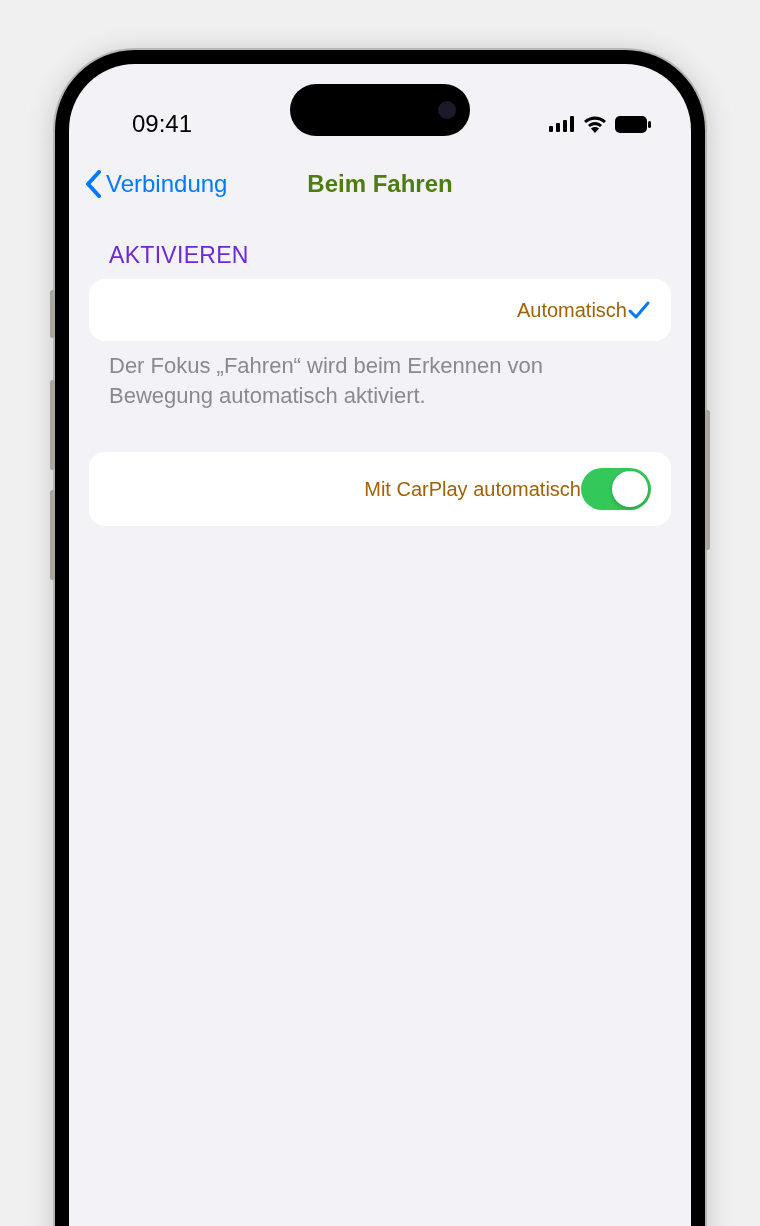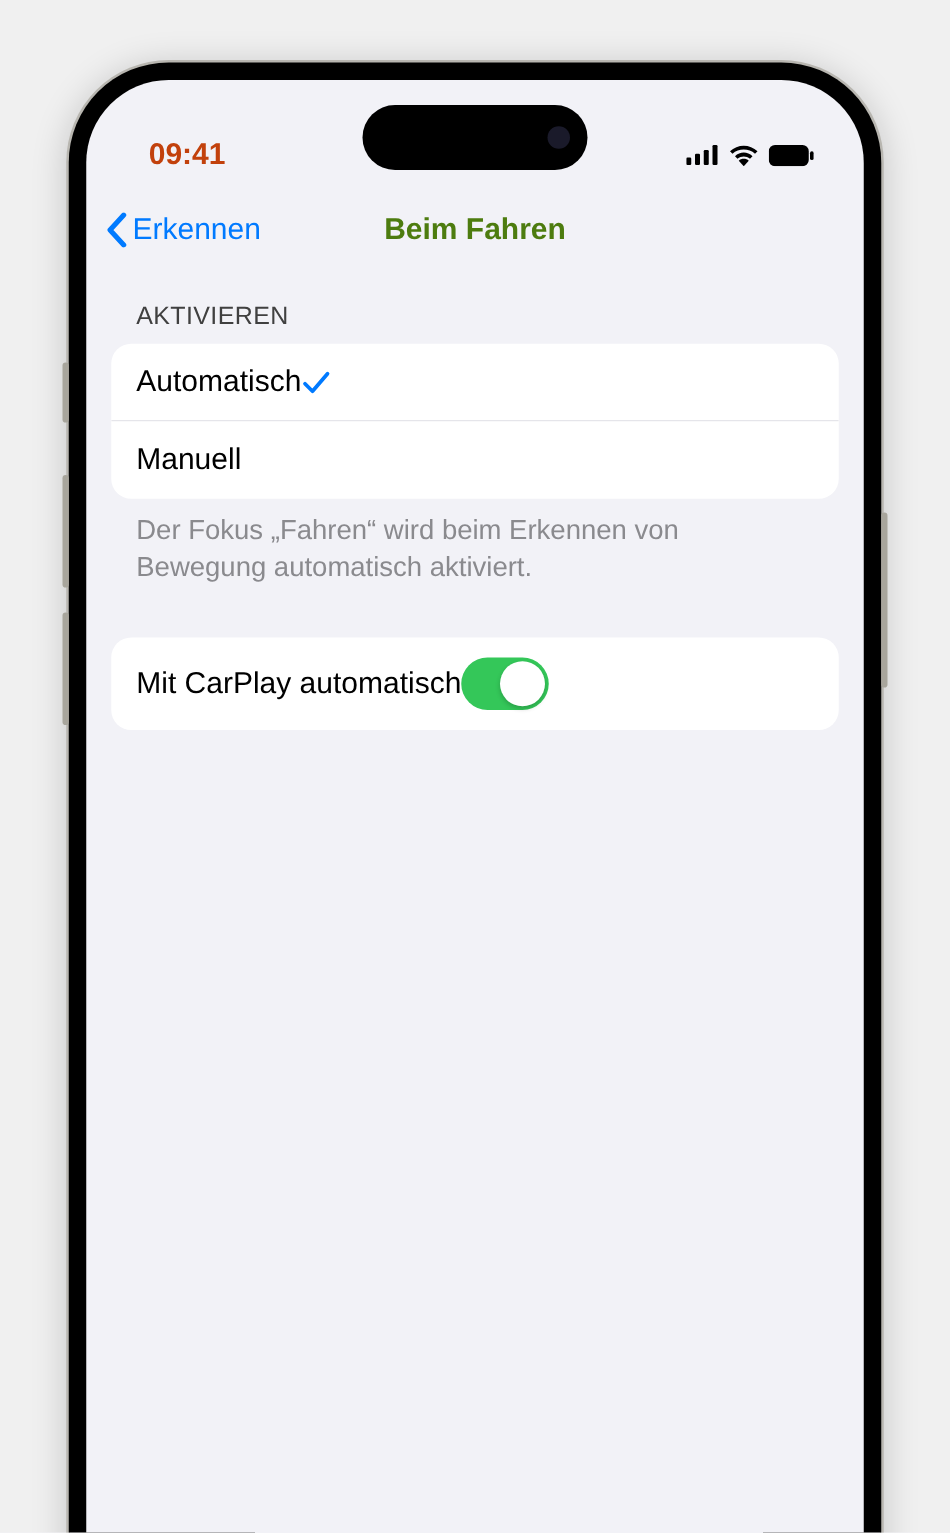--- a/index.html
+++ b/index.html
@@ -66,22 +66,23 @@
     }
     .status-bar {
       height: 90px;
       display: flex;
       justify-content: space-between;
       align-items: center;
       padding: 30px 40px 0 50px;
     }
     .status-time {
       font-size: 24px;
-      font-weight: 700;
-      color: #c2410c;
+      font-weight: 400;
+      color: #000000;
+      margin-left: 13px;
     }
     .status-icons {
       display: flex;
       align-items: center;
       gap: 8px;
     }
     .nav-bar {
       height: 60px;
       display: flex;
       align-items: center;
@@ -101,37 +102,37 @@
       left: 50%;
       transform: translateX(-50%);
       font-size: 24px;
       font-weight: 600;
       color: #4d7c0f;
     }
     .content {
       padding: 0 20px;
     }
     .section-header {
-      font-size: 20px;
-      color: #404040;
+      font-size: 23px;
+      color: #6d28d9;
       text-transform: uppercase;
       padding: 28px 20px 10px 20px;
       letter-spacing: 0.3px;
     }
     .list-group {
       background: #fff;
       border-radius: 16px;
       overflow: hidden;
     }
     .list-item {
       padding: 16px 20px;
-      font-size: 24px;
-      color: #000000;
-      display: flex;
-      justify-content: flex-start;
+      font-size: 20px;
+      color: #a16207;
+      display: flex;
+      justify-content: flex-end;
       align-items: center;
       border-bottom: 1px solid #e5e5ea;
       cursor: pointer;
       min-height: 62px;
     }
     .list-item:last-child {
       border-bottom: none;
     }
     .section-footer {
       font-size: 22px;
@@ -197,38 +198,35 @@
           <rect x="33" y="5" width="3" height="7" rx="1.5" fill="#000"></rect>
         </svg>
       </div>
     </div>
 
     <div class="nav-bar">
       <div class="back-button">
         <svg width="17" height="28" viewBox="0 0 17 28">
           <path d="M14 2 L3 14 L14 26" stroke="#007aff" stroke-width="4" fill="none" stroke-linecap="round" stroke-linejoin="round"></path>
         </svg>
-        <span>Erkennen</span>
+        <span>Verbindung</span>
       </div>
       <div class="nav-title">Beim Fahren</div>
     </div>
 
     <div class="content">
       <div class="section-header">Aktivieren</div>
 
       <div class="list-group">
         <div class="list-item">
           <span>Automatisch</span>
           <svg class="checkmark" width="24" height="24" viewBox="0 0 24 24">
             <path d="M3 13 L9 19 L21 5" stroke="#007aff" stroke-width="3" fill="none" stroke-linecap="round" stroke-linejoin="round"></path>
           </svg>
         </div>
-        <div class="list-item">
-          <span>Manuell</span>
-        </div>
       </div>
 
       <div class="section-footer">Der Fokus „Fahren“ wird beim Erkennen von Bewegung automatisch aktiviert.</div>
 
       <div class="spacer"></div>
 
       <div class="list-group">
         <div class="list-item">
           <span>Mit CarPlay automatisch</span>
           <div class="toggle">

